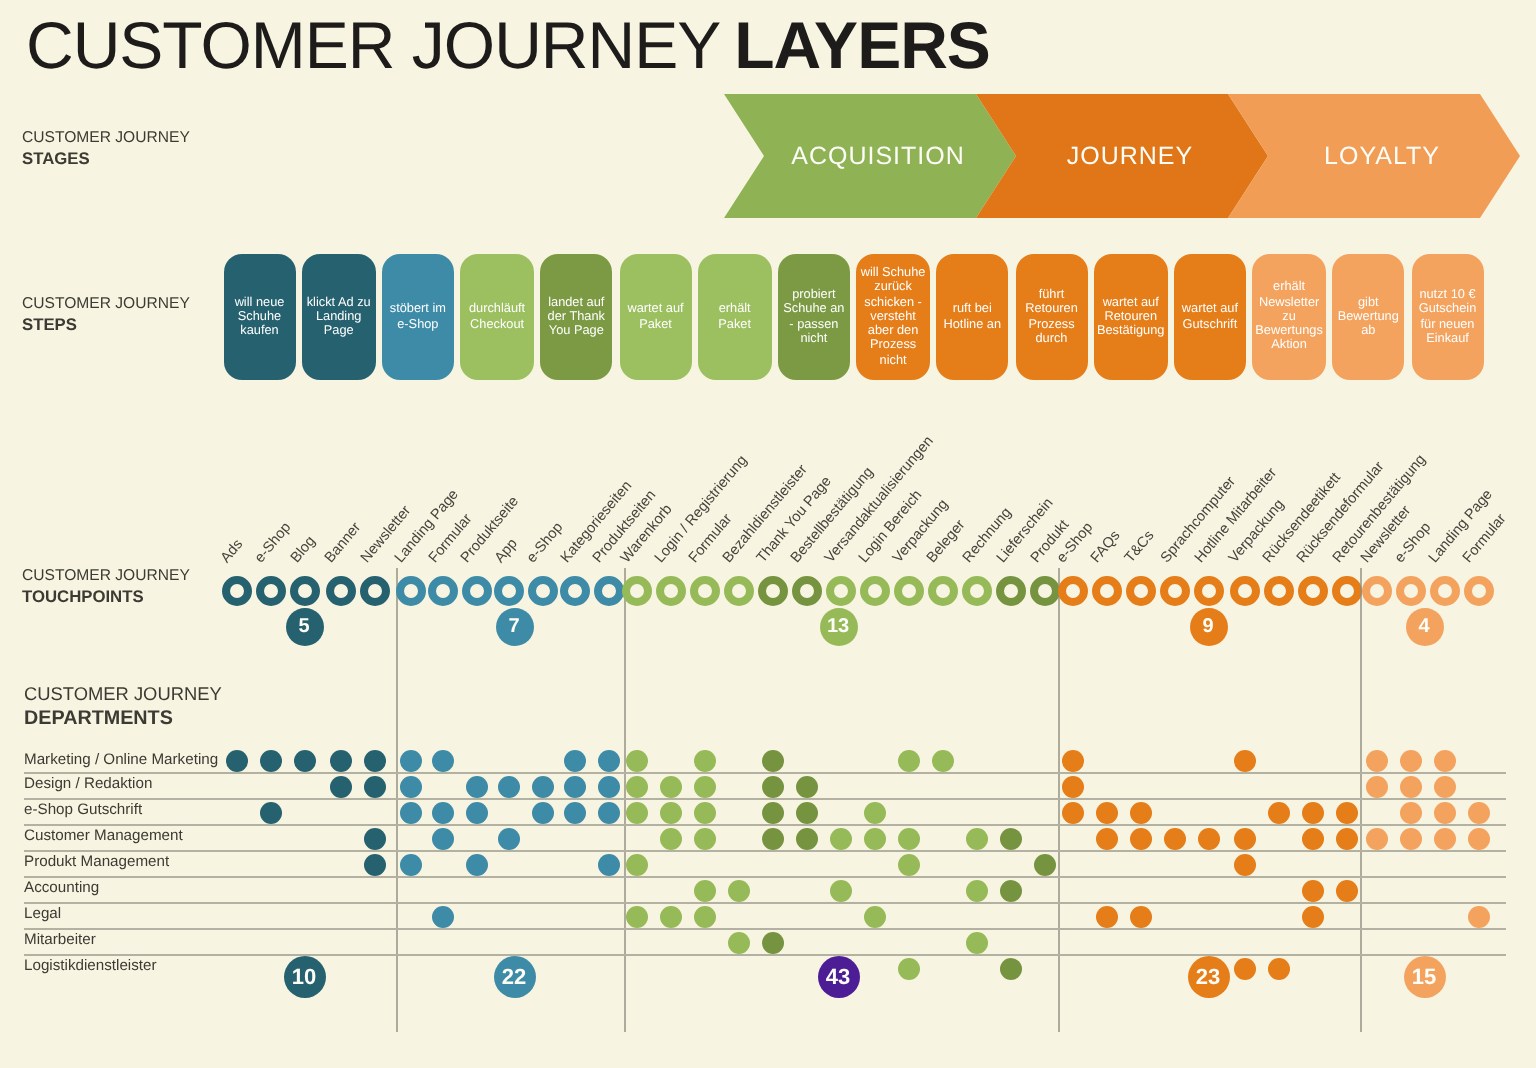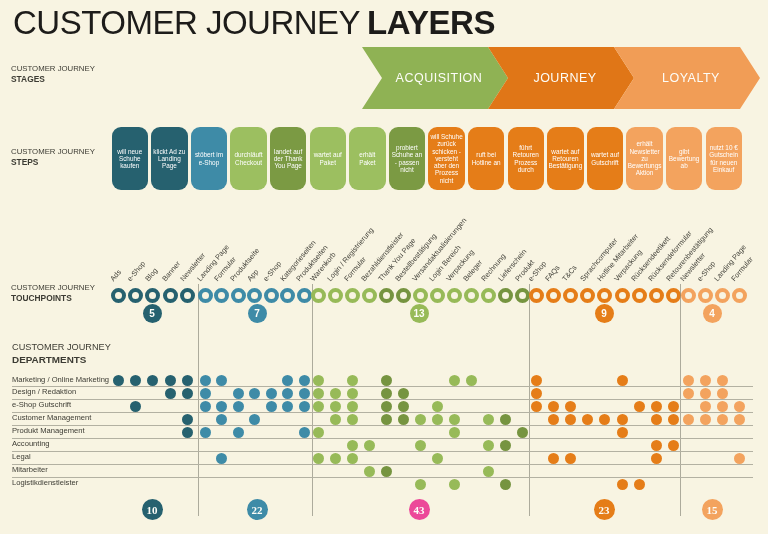--- a/index.html
+++ b/index.html
@@ -17,21 +17,21 @@
   .step{position:absolute; top:127px; width:36.5px; height:63px; border-radius:9px; display:flex; align-items:center; justify-content:center; text-align:center; overflow:hidden;}
   .steptext{color:#fff; font-size:6.4px; line-height:1.14; padding:1px 2px;}
   .tpl-anchor{position:absolute; top:281px; width:2px; height:2px;}
   .tpl-anchor .tpl{position:absolute; left:0; bottom:0; transform-origin:0 100%; transform:rotate(-50deg); white-space:nowrap; font-size:7.3px; color:#45443c;}
   .tpc{position:absolute; top:287.5px; width:15px; height:15px; border-radius:50%; border:4.2px solid #000; box-sizing:border-box; background:transparent;}
   .tpbadge{position:absolute; top:303.5px; width:19px; height:19px; border-radius:50%; color:#fdfdf8; font-size:10px; font-weight:bold; display:flex; align-items:center; justify-content:center;}
   .vdiv{position:absolute; top:284px; height:232px; width:1px; background:#8d8c7f; opacity:.7;}
   .deptlab{position:absolute; left:12px; font-size:7.6px; color:#3c3b33; white-space:nowrap;}
   .hline{position:absolute; left:12px; width:741px; height:1px; background:#b3b1a2;}
   .dot{position:absolute; width:11px; height:11px; border-radius:50%;}
-  .totbadge{position:absolute; top:499px; width:21px; height:21px; border-radius:50%; color:#fdfdf8; font-size:11px; font-weight:bold; display:flex; align-items:center; justify-content:center;font-family:Liberation Serif, serif;}
+  .totbadge{position:absolute; top:478px; width:21px; height:21px; border-radius:50%; color:#fdfdf8; font-size:11px; font-weight:bold; display:flex; align-items:center; justify-content:center;}
 </style>
 </head>
 <body>
 
 <div id="stage-root">
 
   <div class="title">
     <span class="t1">CUSTOMER JOURNEY</span><span class="t2">LAYERS</span>
   </div>
 
@@ -398,16 +398,16 @@
     <div class="dot" style="left: 380.7px; top: 465.65px; background: rgb(118, 148, 64);"></div>
     <div class="dot" style="left: 483px; top: 465.65px; background: rgb(151, 186, 88);"></div>
     <div class="deptlab" style="top: 478.1px;">Logistikdienstleister</div>
     <div class="dot" style="left: 414.8px; top: 478.6px; background: rgb(151, 186, 88);"></div>
     <div class="dot" style="left: 448.9px; top: 478.6px; background: rgb(151, 186, 88);"></div>
     <div class="dot" style="left: 500.05px; top: 478.6px; background: rgb(118, 148, 64);"></div>
     <div class="dot" style="left: 616.5px; top: 478.6px; background: rgb(229, 125, 24);"></div>
     <div class="dot" style="left: 633.7px; top: 478.6px; background: rgb(229, 125, 24);"></div>
     <div class="totbadge" style="left: 141.5px; background: rgb(38, 97, 111);">10</div>
     <div class="totbadge" style="left: 246.5px; background: rgb(62, 139, 167);">22</div>
-    <div class="totbadge" style="left: 408.5px; background: #ec4899;">43</div>
+    <div class="totbadge" style="left: 408.5px; background: #4c1d95;">43</div>
     <div class="totbadge" style="left: 593.5px; background: rgb(229, 125, 24);">23</div>
     <div class="totbadge" style="left: 701.5px; background: rgb(243, 163, 94);">15</div>
   </div>
 
 </body></html>

